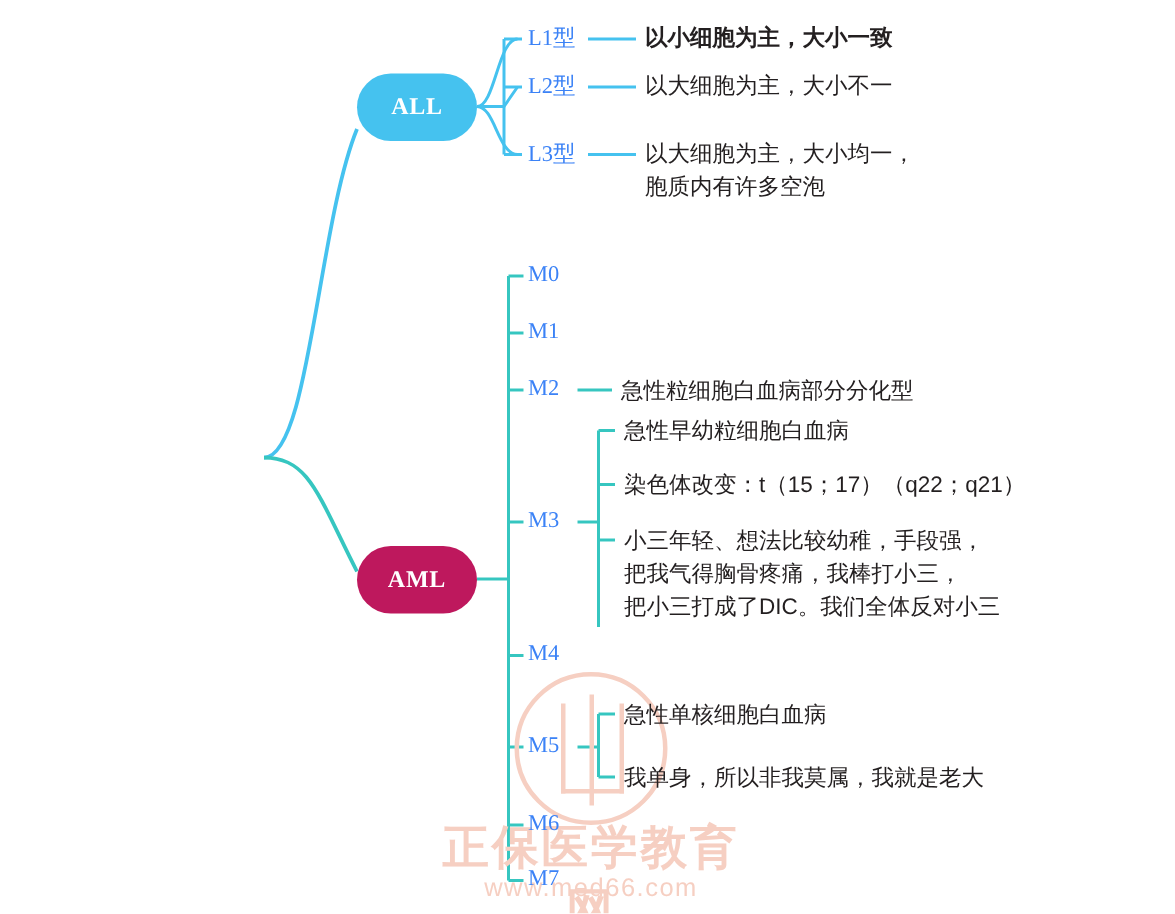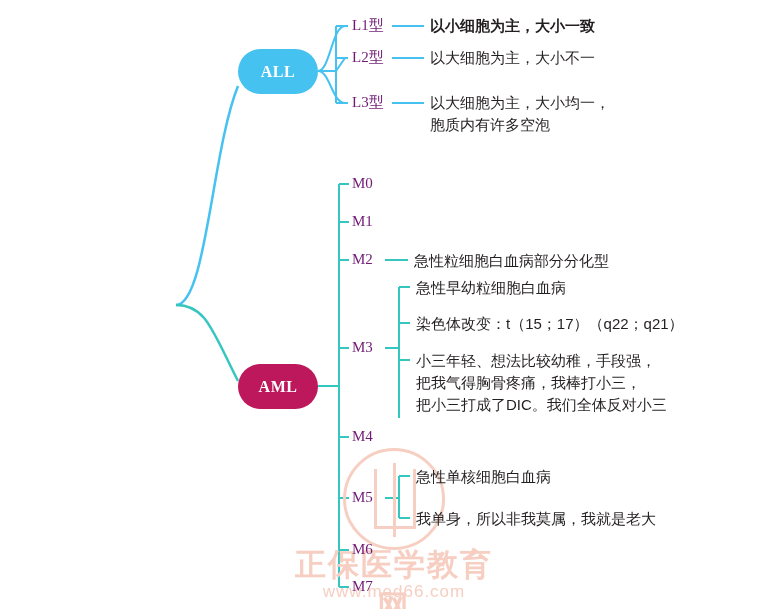--- a/index.html
+++ b/index.html
@@ -56,21 +56,21 @@
     width: 80px;
     height: 45px;
     background: #be185d;
     font-size: 16px;
     font-family: "Liberation Serif", serif;
   }
   .leaf-label {
     position: absolute;
     font-family: "Liberation Serif", serif;
     font-size: 15px;
-    color: #701a75;
+    color: #3b82f6;
     white-space: nowrap;
   }
   .text-line {
     position: absolute;
     font-family: "Liberation Sans", sans-serif;
     font-size: 15px;
     color: #231f20;
     white-space: nowrap;
     line-height: 21px;
   }

